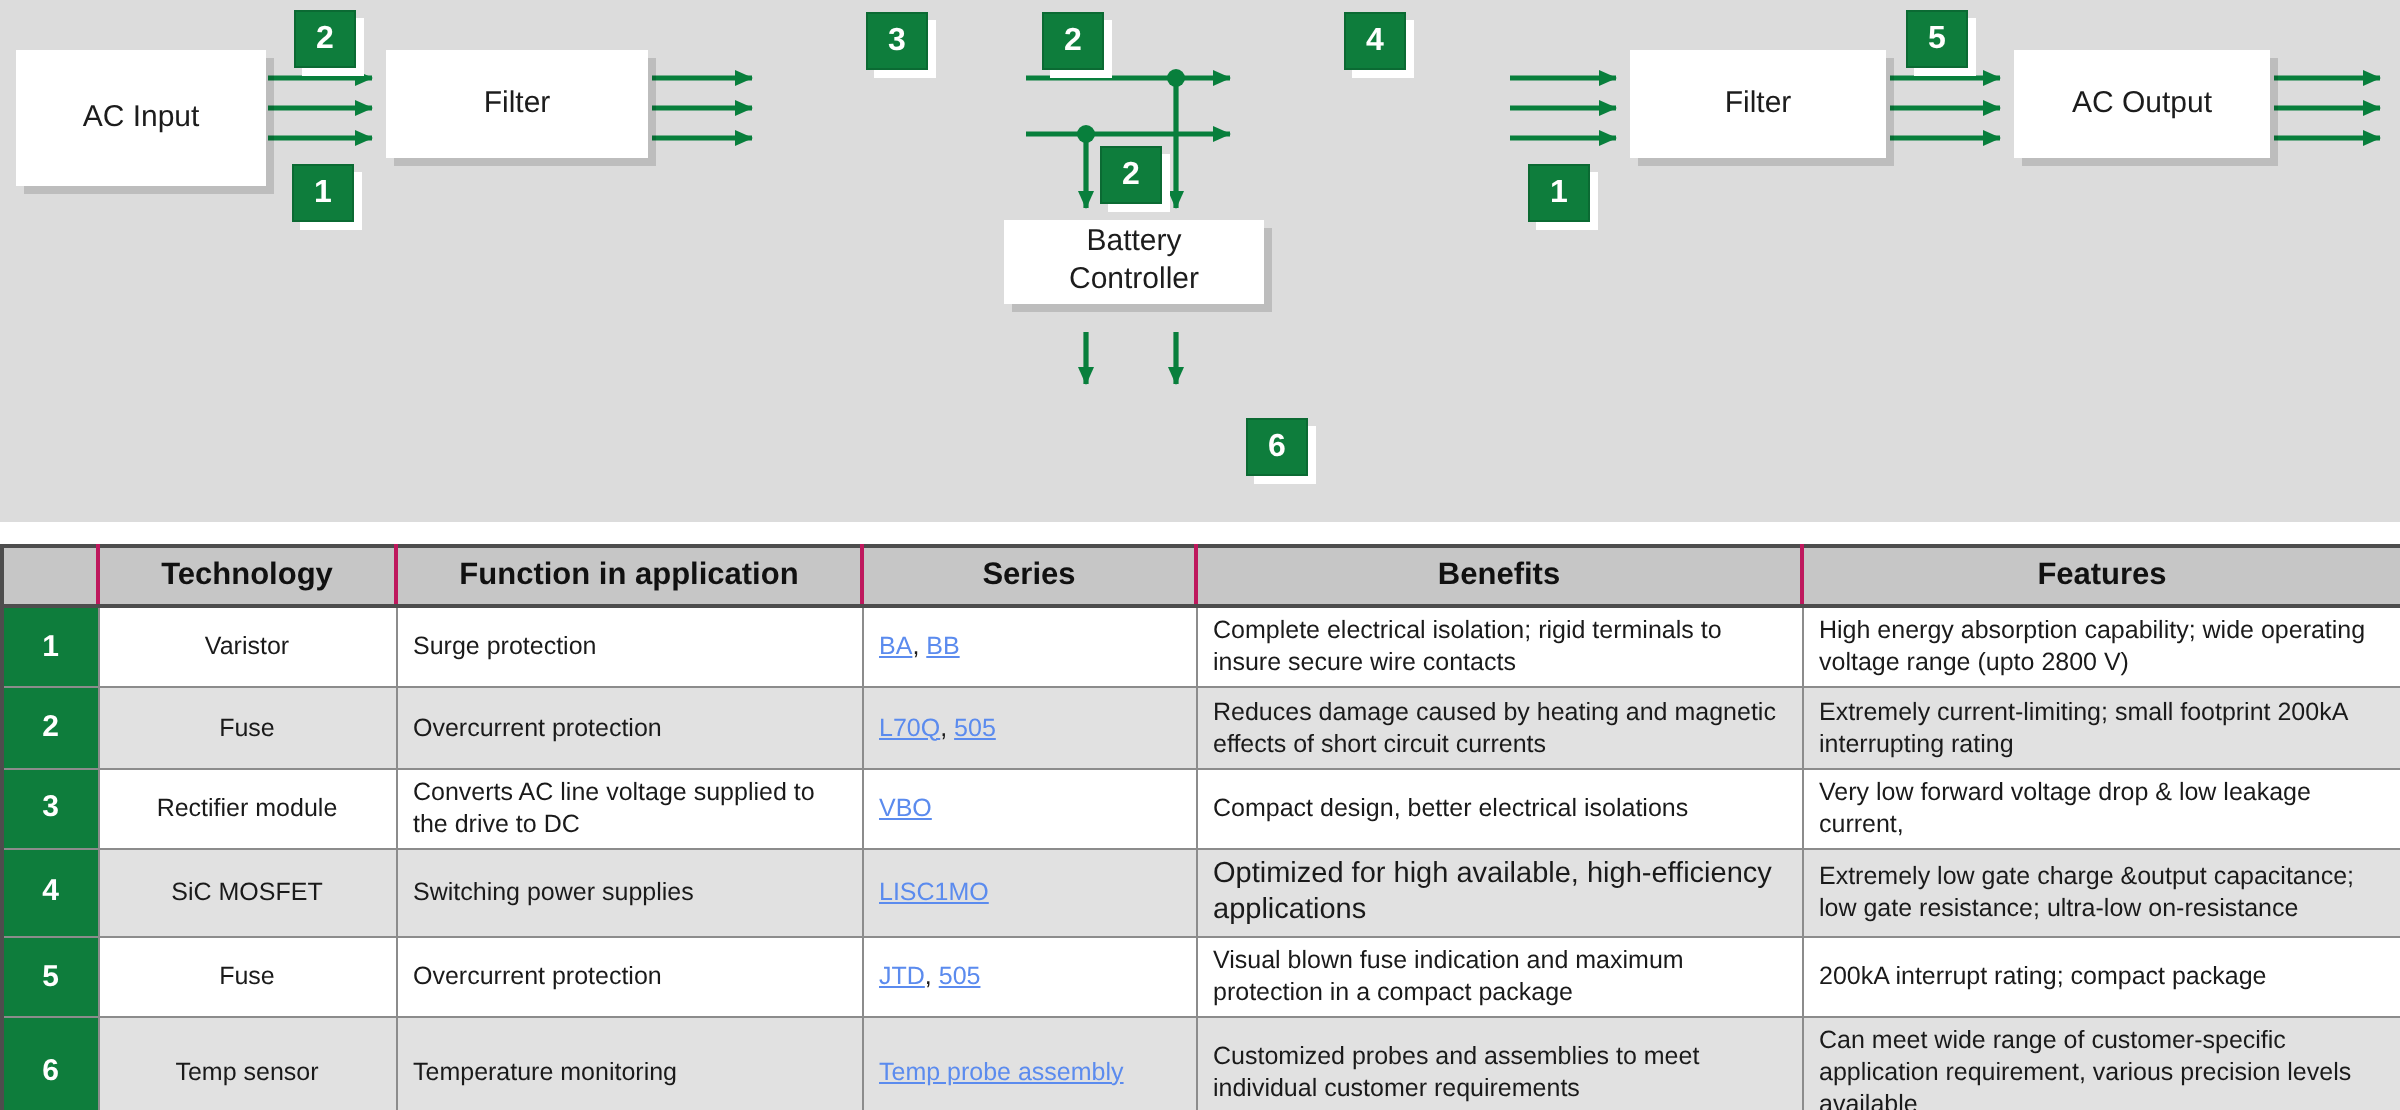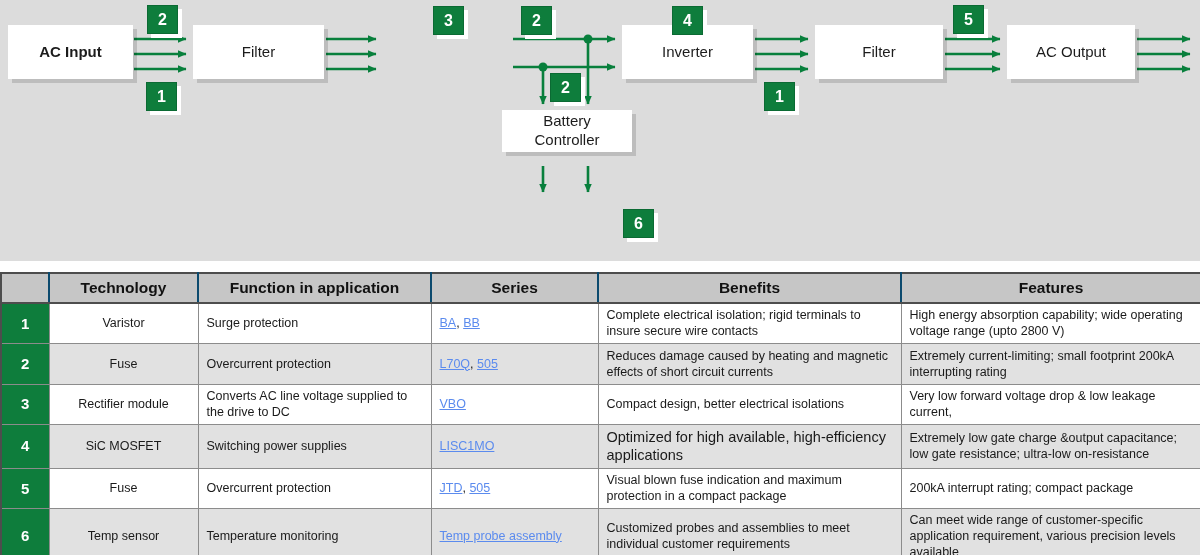--- a/index.html
+++ b/index.html
@@ -17,21 +17,21 @@
     box-shadow:4px 4px 0 rgba(0,0,0,0.14);
   }
   .badge{
     position:absolute;width:31px;height:29px;z-index:3;
     background:#0e7d3c;border:1px solid #0b6a33;box-sizing:border-box;
     color:#ffffff;font-size:16px;font-weight:600;
     display:flex;align-items:center;justify-content:center;
     box-shadow:4px 4px 0 #ffffff;
   }
   
-  .b-acin{left:8px;top:25px;width:125px;height:54px;font-weight:bold;}
+  .b-acin{left:8px;top:25px;width:125px;height:68px;}
   .b-fil1{left:193px;top:25px;width:131px;height:54px;}
   .b-rect{left:383px;top:25px;width:128px;height:54px;}
   .b-inv{left:622px;top:25px;width:131px;height:54px;}
   .b-fil2{left:815px;top:25px;width:128px;height:54px;}
   .b-acout{left:1007px;top:25px;width:128px;height:54px;}
   .b-bc{left:502px;top:110px;width:130px;height:42px;padding:0 14px;box-sizing:border-box;}
   .b-bat{left:502px;top:198px;width:128px;height:56px;}
   
   .g-2a{left:147px;top:5px;}
   .g-1a{left:146px;top:82px;}
@@ -43,21 +43,21 @@
   .g-2c{left:550px;top:73px;}
   .g-6{left:623px;top:209px;}
   
   .tblwrap{position:absolute;left:0;top:272px;width:1200px;}
   table.comp{
     width:1200px;border-collapse:collapse;table-layout:fixed;
     border:2px solid #4d4d4d;font-size:12.5px;color:#1a1a1a;
   }
   table.comp th{
     background:#c6c6c6;font-size:15.5px;font-weight:bold;color:#111;
-    border-left:2px solid #f4f4f4;border-right:2px solid #0c4a6e;
+    border-left:2px solid #f4f4f4;border-right:2px solid #be185d;
     border-bottom:2px solid #4d4d4d;height:28px;text-align:center;padding:0 4px;
   }
   table.comp th:first-child{border-left:none;}
   table.comp th:last-child{border-right:none;}
   table.comp td{
     border:1px solid #8c8c8c;vertical-align:middle;
     padding:3px 8px;line-height:1.28;background:#ffffff;
   }
   tr.alt td{background:#e1e1e1;}
   td.num{
@@ -117,21 +117,20 @@
         <line x1="588" y1="166" x2="588" y2="192" marker-end="url(#ah)"></line>
       </g>
       <g fill="#087f3c" stroke="none">
         <circle cx="588" cy="39" r="4.5"></circle>
         <circle cx="543" cy="67" r="4.5"></circle>
       </g>
     </svg>
 
     <div class="dbox b-acin">AC Input</div>
     <div class="dbox b-fil1">Filter</div>
-    <div class="dbox b-inv">Inverter</div>
     <div class="dbox b-fil2">Filter</div>
     <div class="dbox b-acout">AC Output</div>
     <div class="dbox b-bc">Battery Controller</div>
 
     <div class="badge g-2a">2</div>
     <div class="badge g-1a">1</div>
     <div class="badge g-3">3</div>
     <div class="badge g-2b">2</div>
     <div class="badge g-4">4</div>
     <div class="badge g-1b">1</div>

